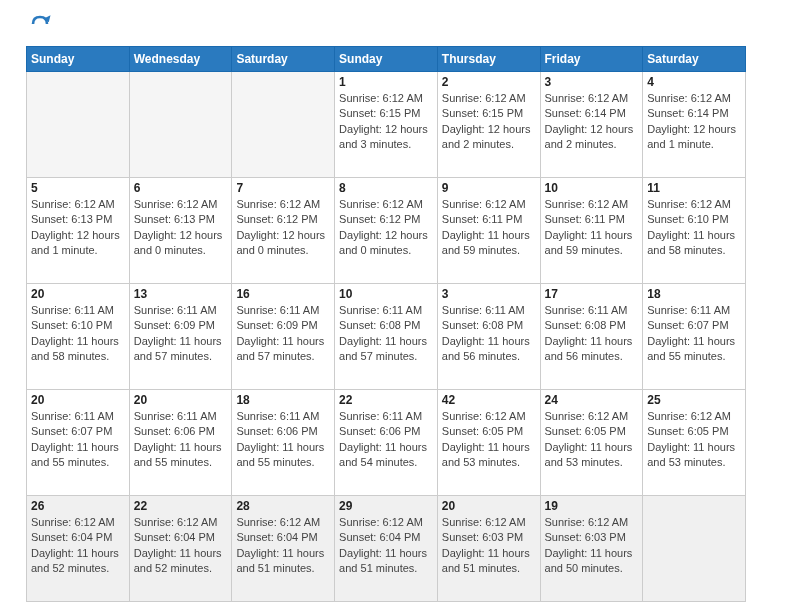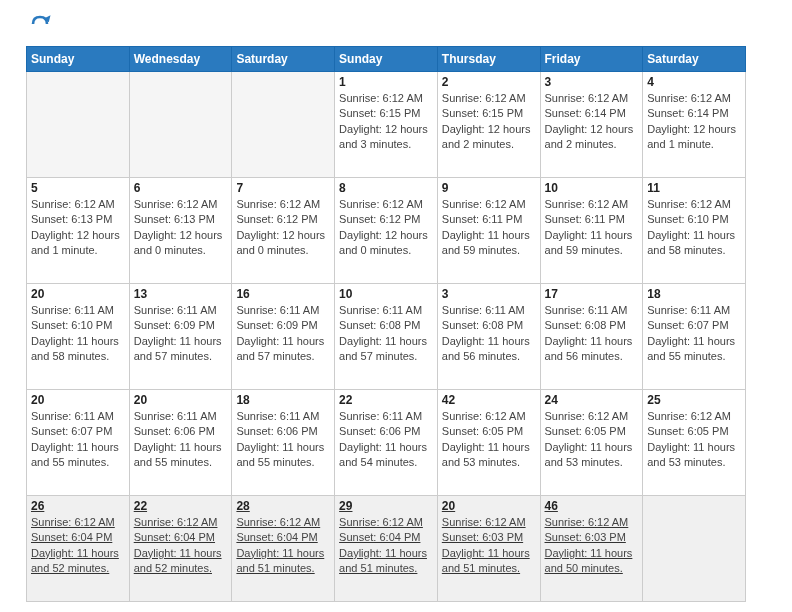--- a/index.html
+++ b/index.html
@@ -77,21 +77,20 @@
       font-size: 9.5px;
       color: #333;
       background: #fff;
       height: 82px;
     }
     .calendar tbody tr td.empty {
       background: #f5f5f5;
     }
     .calendar tbody tr:last-child td {
       background: #f0f0f0;
-      text-decoration: underline;
     }
     .day-num {
       font-size: 12px;
       font-weight: bold;
       color: #222;
       display: block;
       margin-bottom: 2px;
     }
     .day-info {
       font-size: 11px;
@@ -349,21 +348,21 @@
 and 51 minutes.</div>
           </td>
           <td>
             <span class="day-num">20</span>
             <div class="day-info" style="white-space: pre-line;">Sunrise: 6:12 AM
 Sunset: 6:03 PM
 Daylight: 11 hours
 and 51 minutes.</div>
           </td>
           <td>
-            <span class="day-num">46</span>
+            <span class="day-num">19</span>
             <div class="day-info" style="white-space: pre-line;">Sunrise: 6:12 AM
 Sunset: 6:03 PM
 Daylight: 11 hours
 and 50 minutes.</div>
           </td>
           <td class="empty"></td>
         </tr>
       </tbody>
   </table>
 </div>

